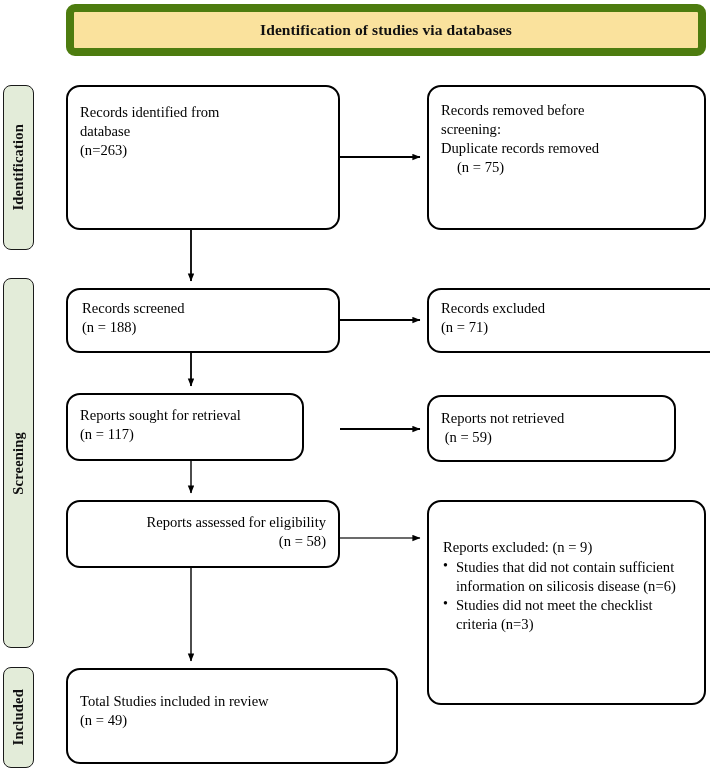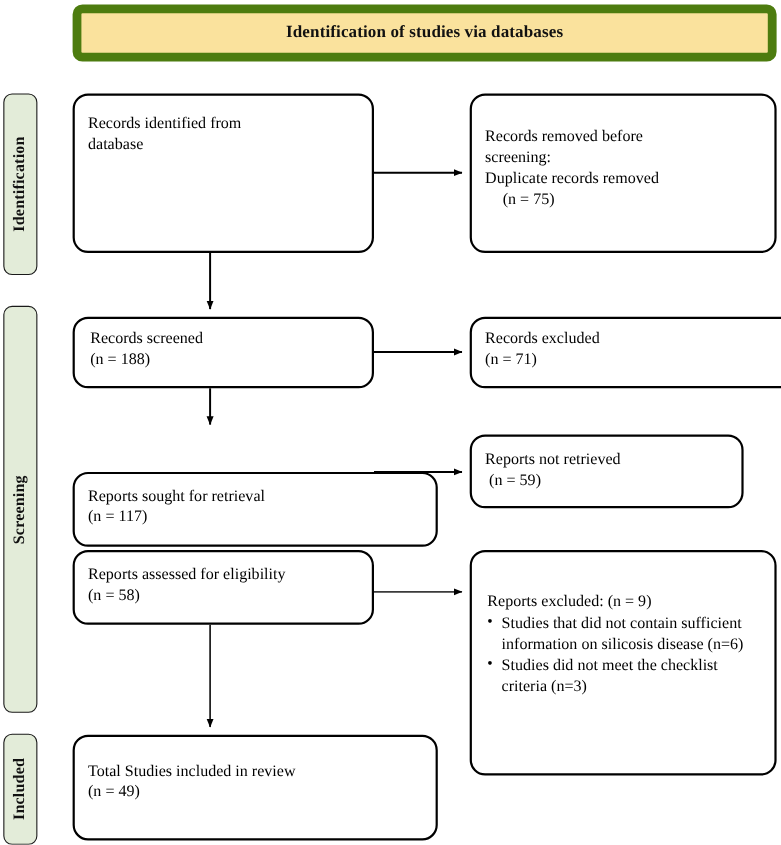--- a/index.html
+++ b/index.html
@@ -80,28 +80,28 @@
     padding: 10px 12px 8px 12px;
     font-size: 14.6px;
     line-height: 1.30;
   }
   .box .line { white-space: pre-wrap; }
 
   #box-identified      { left: 66px;  top: 85px;  width: 274px; height: 145px; }
   #box-removed         { left: 427px; top: 85px;  width: 279px; height: 145px; }
   #box-screened        { left: 66px;  top: 288px; width: 274px; height: 65px;  }
   #box-excluded        { left: 427px; top: 288px; width: 314px; height: 65px;  }
-  #box-sought          { left: 66px;  top: 393px; width: 332px; height: 68px; margin-top: 36px;  }
+  #box-sought          { left: 66px;  top: 393px; width: 238px; height: 68px;  }
   #box-notretrieved    { left: 427px; top: 395px; width: 249px; height: 67px;  }
-  #box-assessed        { left: 66px;  top: 500px; width: 274px; height: 68px;  }
+  #box-assessed        { left: 66px;  top: 500px; width: 274px; height: 68px; text-align: right;  }
   #box-reportsexcluded { left: 427px; top: 500px; width: 279px; height: 205px; }
   #box-included        { left: 66px;  top: 668px; width: 332px; height: 96px;  }
 
   #box-identified   { padding-top: 16px; }
-  #box-removed      { padding-top: 28px; }
+  #box-removed      { padding-top: 14px; }
   #box-screened     { padding-top: 9px; padding-left: 14px;  }
   #box-excluded     { padding-top: 9px;  }
   #box-sought       { padding-top: 11px; }
   #box-notretrieved { padding-top: 12px; }
   #box-assessed     { padding-top: 11px; }
   #box-included     { padding-top: 22px; }
   #box-reportsexcluded { padding-top: 36px; padding-left: 14px; }
 
   .indent { padding-left: 16px; display: block; }
 
@@ -172,20 +172,21 @@
   <div class="stage" id="stage-screening">
     <span class="stage-label">Screening</span>
   </div>
   <div class="stage" id="stage-included">
     <span class="stage-label">Included</span>
   </div>
 
   <div class="box" id="box-identified">
     <div class="line">Records identified from</div>
     <div class="line">database</div>
+    <div class="line">(n=263)</div>
   </div>
 
   <div class="box" id="box-removed">
     <div class="line">Records removed before</div>
     <div class="line">screening:</div>
     <div class="line">Duplicate records removed</div>
     <div class="line indent">(n = 75)</div>
   </div>
 
   <div class="box" id="box-screened">

